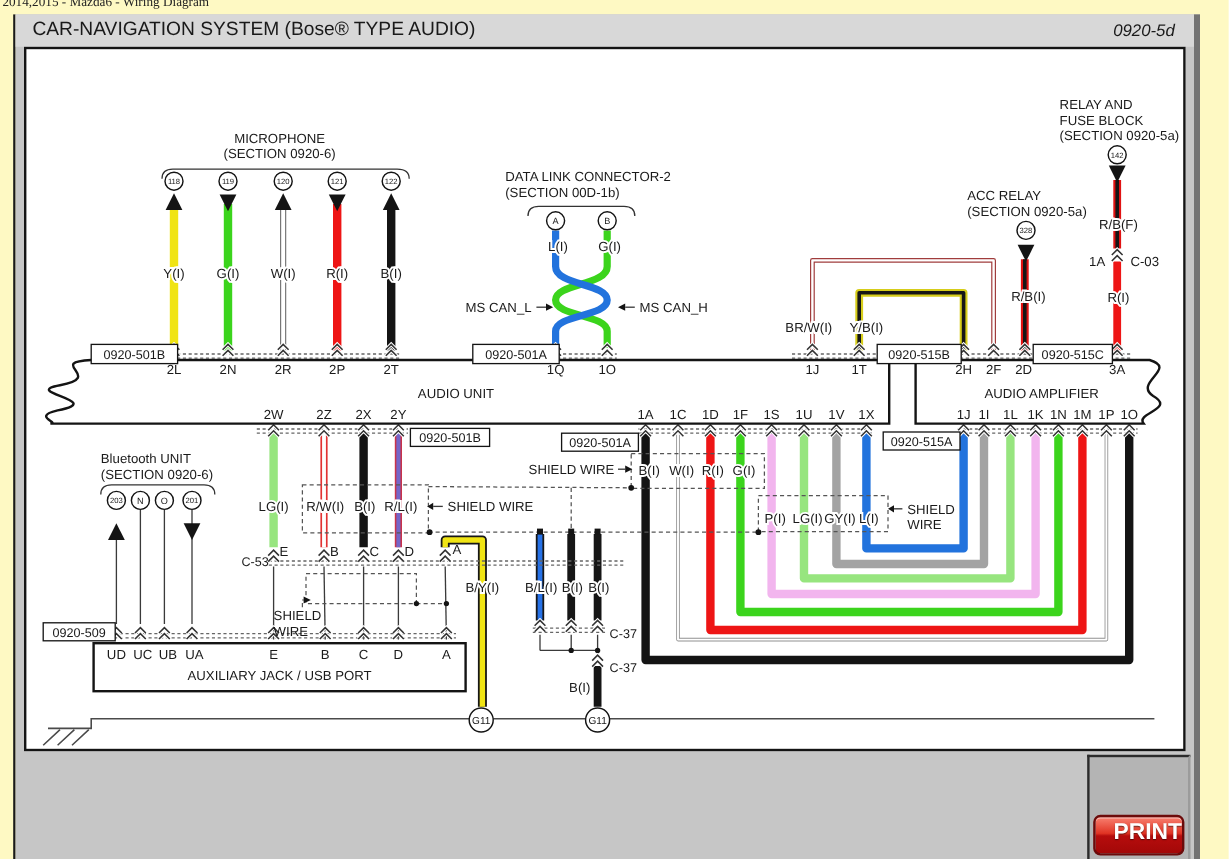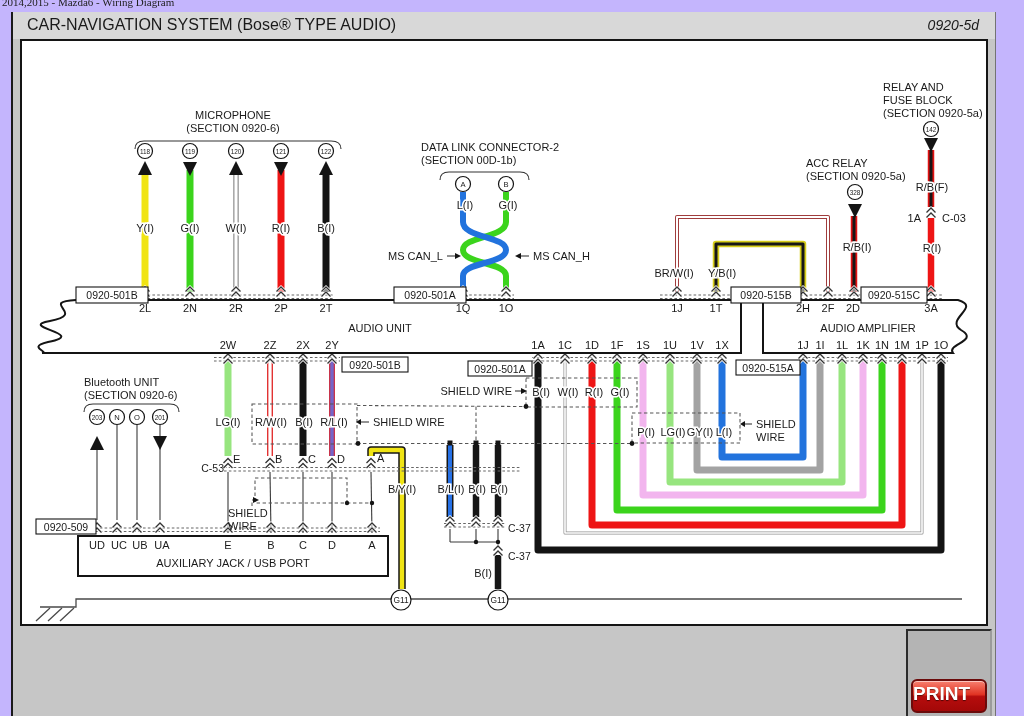--- a/index.html
+++ b/index.html
@@ -1,30 +1,30 @@
 <!DOCTYPE html>
 <html><head>
 <meta charset="utf-8">
 <style>
   html,body{margin:0;padding:0;background:#fff;}
-  #stage{position:relative;width:1024px;height:716px;overflow:hidden;background:#c4b5fd;
+  #stage{position:relative;width:1024px;height:716px;overflow:hidden;background:#fef9c3;
          font-family:"Liberation Sans",sans-serif;}
   .page-label{position:absolute;top:-4px;left:2px;font:11px "Liberation Serif",serif;color:#222;}
   .left-edge{position:absolute;left:11px;top:12px;width:2px;height:704px;background:#1a1a1a;}
   .window{position:absolute;left:13px;top:12px;width:982px;height:704px;background:#c6c6c6;
-          border-right:1px solid #737373;}
+          border-right:5px solid #737373;}
   .header{position:absolute;left:0;top:0;width:100%;height:27px;background:#d8d8d8;}
   .header .title{position:absolute;left:14px;top:4px;font-size:16px;color:#1a1a1a;}
   .header .code{position:absolute;right:16px;top:5px;font-size:14px;color:#1a1a1a;font-style:italic;}
   .canvas{position:absolute;left:7px;top:27px;width:964px;height:583px;background:#fff;
           border:2px solid #141414;}
   .print-panel{position:absolute;left:893px;top:617px;width:82px;height:85px;background:#b4b4b4;
           border:2px solid;border-color:#2b2b2b #9b9b9b #9b9b9b #2b2b2b;}
   .print-btn{position:absolute;left:3px;right:3px;bottom:3px;height:30px;border-radius:6px;
-          border:2px solid #6b0b0b;color:#fff;font-weight:bold;font-size:19px;text-align:left;
+          border:2px solid #6b0b0b;color:#fff;font-weight:bold;font-size:19px;text-align:right;
           line-height:26px;font-family:"Liberation Sans",sans-serif;
           background:linear-gradient(#f88070 0%,#e03323 45%,#b60d0d 52%,#a30808 100%);
           box-shadow:inset 0 1px 0 rgba(255,255,255,.55);text-shadow:0 1px 1px rgba(0,0,0,.55);cursor:pointer;}
   
   svg text{font-family:"Liberation Sans",sans-serif;font-size:11px;fill:#1a1a1a;}
   .tm{text-anchor:middle}.te{text-anchor:end}
   .halo{paint-order:stroke;stroke:#fff;stroke-width:3.2px;fill:#1a1a1a;}
   .tsm{font-size:10.5px}.tc{font-size:6.4px;text-anchor:middle}.tc2{font-size:7.6px;text-anchor:middle}
   .tg{font-size:8.4px;text-anchor:middle}
   .w{fill:none;stroke-linejoin:round;stroke-linecap:butt}

